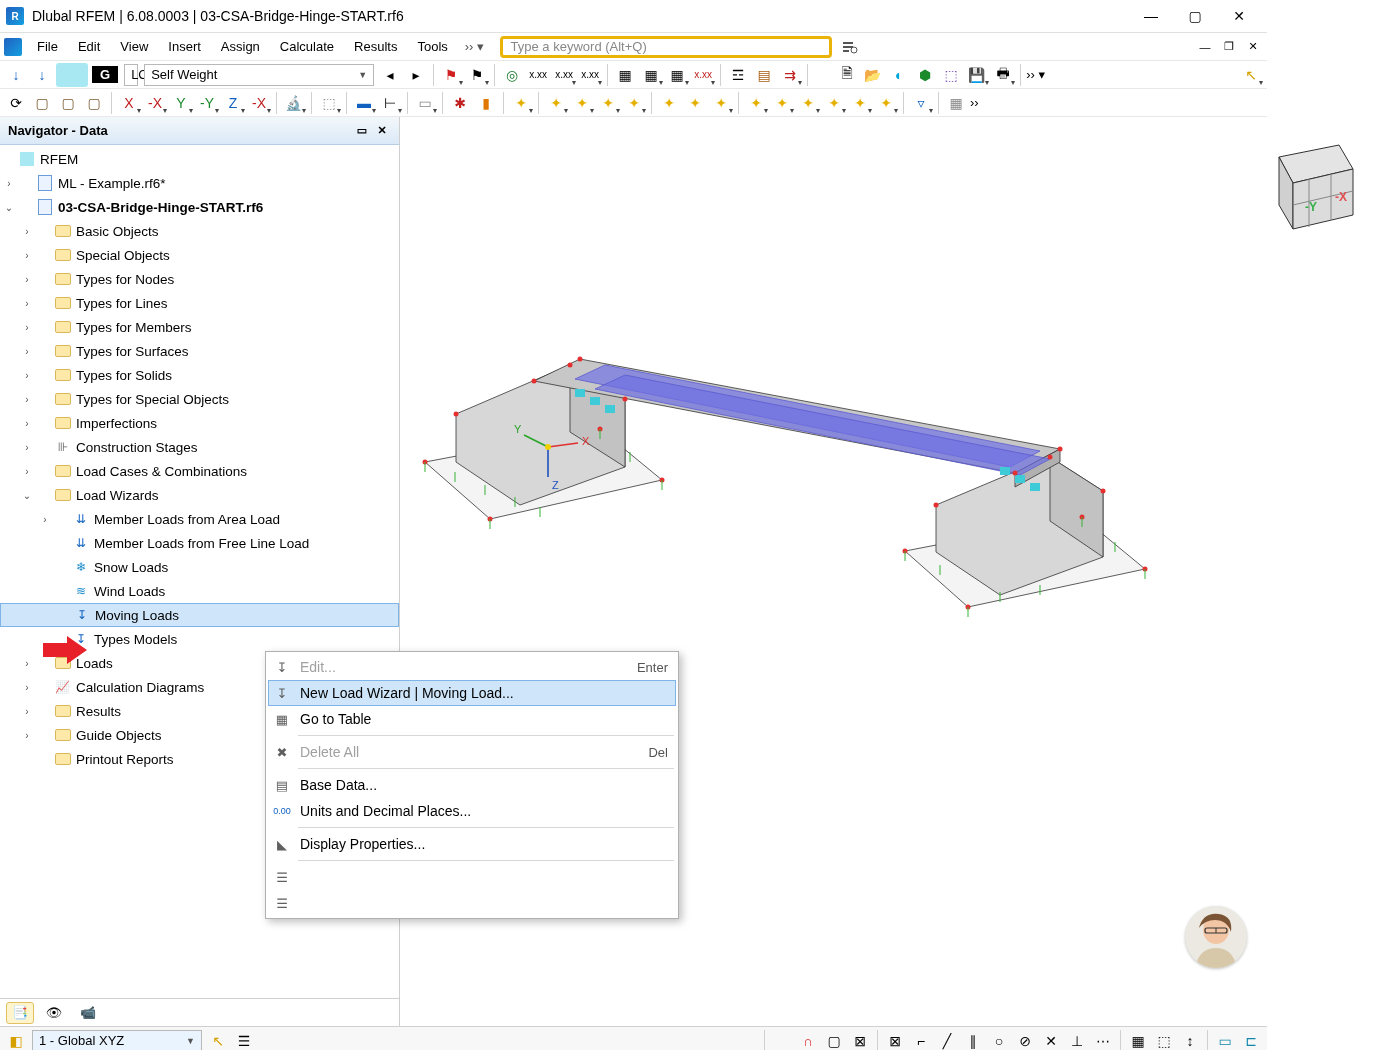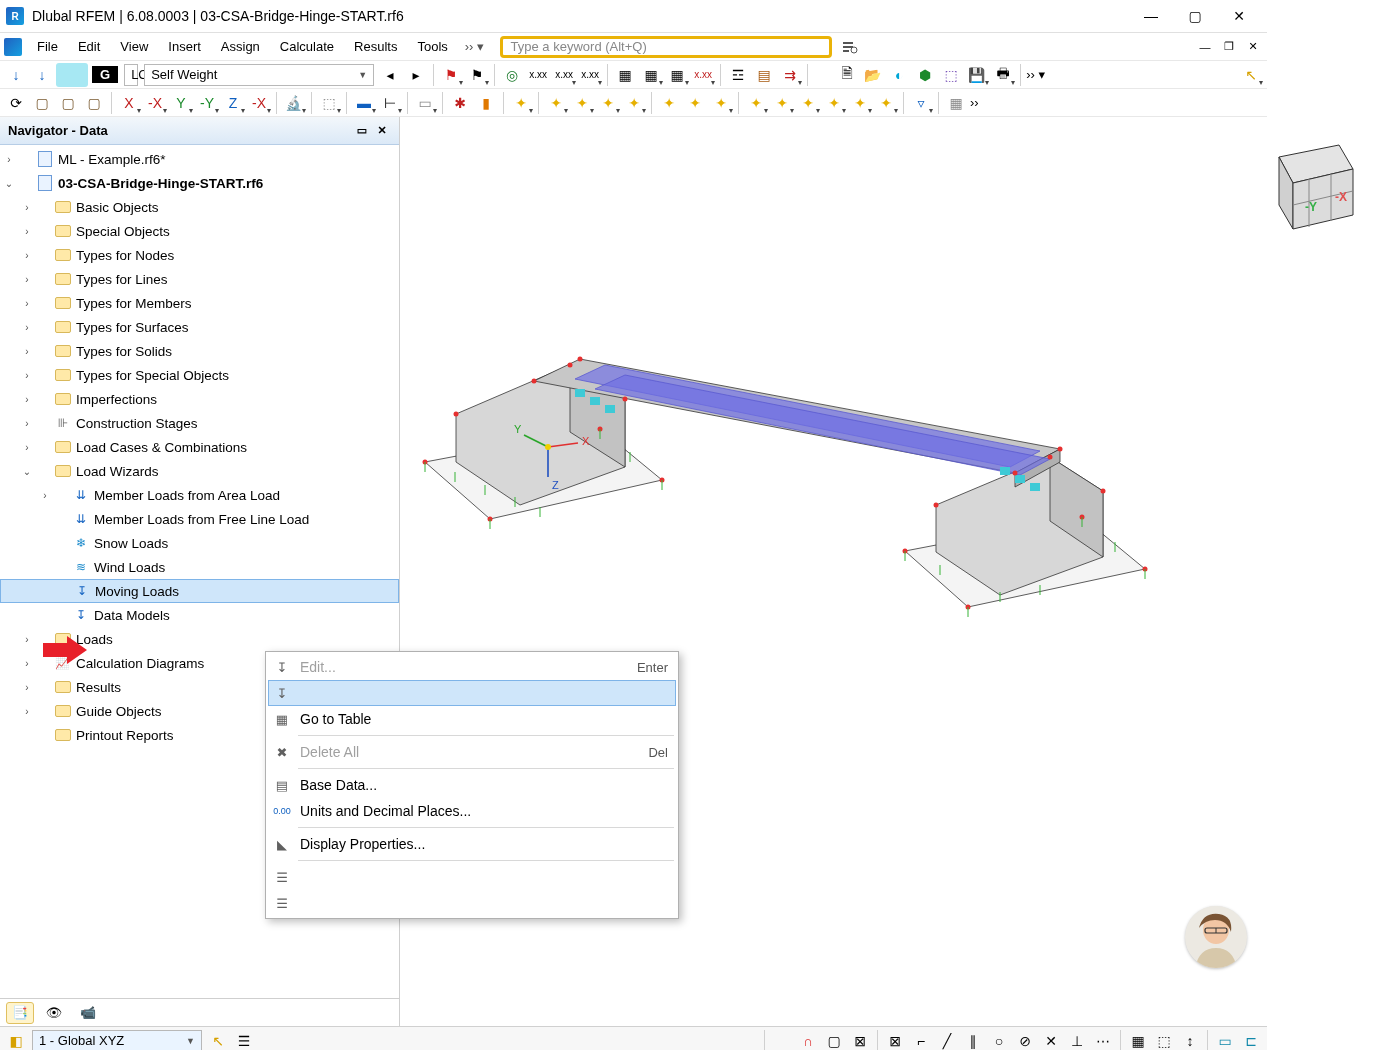--- a/index.html
+++ b/index.html
@@ -368,20 +368,27 @@
 
   <div class="navigator">
     <div class="nav-title">
       <span class="t">Navigator - Data</span>
       <span class="nbtn">▭</span>
       <span class="nbtn">✕</span>
     </div>
 
     <div class="tree">
 
+      <div class="tree-row">
+        <span class="tw"></span>
+        <span class="ticon">
+            <span class="rfemicon"></span>
+          </span>
+        <span class="tlabel">RFEM</span>
+      </div>
 
       <div class="tree-row">
         <span class="tw">›</span>
         <span class="tw"></span>
         <span class="ticon">
             <span class="file"></span>
           </span>
         <span class="tlabel">ML - Example.rf6*</span>
       </div>
 
@@ -545,21 +552,21 @@
             <span class="tw"></span>
             <span class="ticon" style="color:#1060c0">↧</span>
             <span class="tlabel">Moving Loads</span>
           </div>
           <div class="tree-row">
             <span class="tw"></span>
             <span class="tw"></span>
             <span class="tw"></span>
             <span class="tw"></span>
             <span class="ticon" style="color:#1060c0">↧</span>
-            <span class="tlabel">Data Models</span>
+            <span class="tlabel">Types Models</span>
           </div>
         </div>
 
       <div id="folders-after-container">
           <div class="tree-row">
             <span class="tw"></span>
             <span class="tw">›</span>
             <span class="tw"></span>
             <span class="ticon">
               <span class="folder"></span>
@@ -765,20 +772,21 @@
 </div>
 
 <div class="ctxmenu" id="ctxmenu">
     <div class="ctxitem disabled">
       <span class="ci" style="color:#606060">↧</span>
       <span class="ct">Edit...</span>
       <span class="cs">Enter</span>
     </div>
     <div class="ctxitem hov">
       <span class="ci" style="color:#606060">↧</span>
+      <span class="ct">New Load Wizard | Moving Load...</span>
     </div>
     <div class="ctxitem">
       <span class="ci" style="color:#606060">▦</span>
       <span class="ct">Go to Table</span>
     </div>
     <div class="ctxsep"></div>
     <div class="ctxitem disabled">
       <span class="ci" style="color:#606060">✖</span>
       <span class="ct">Delete All</span>
       <span class="cs">Del</span>

